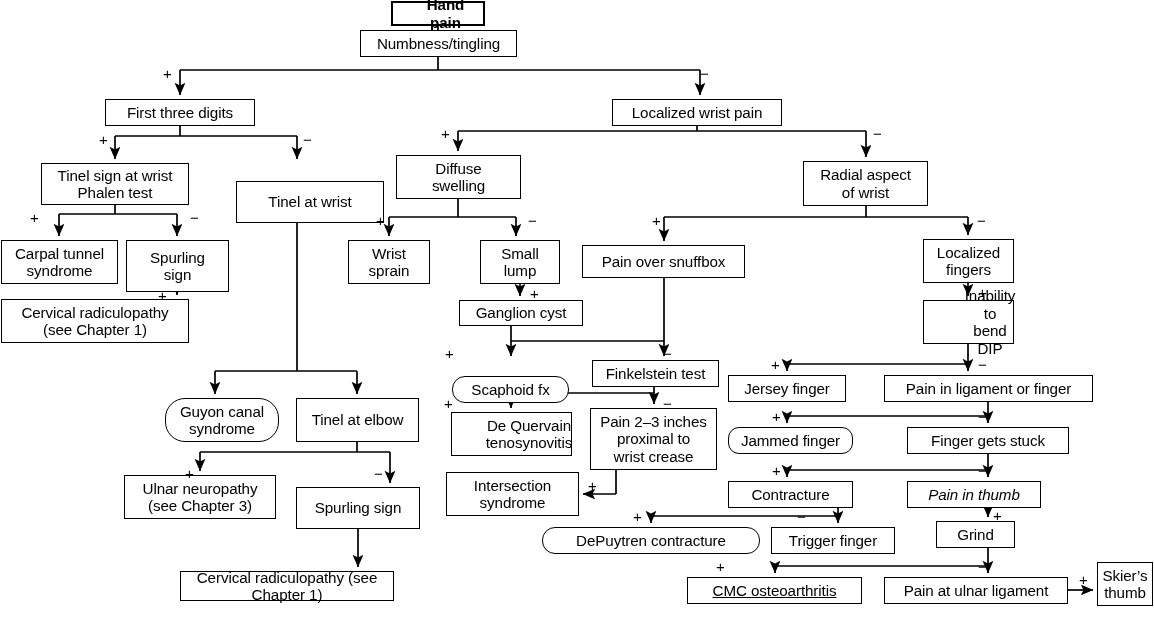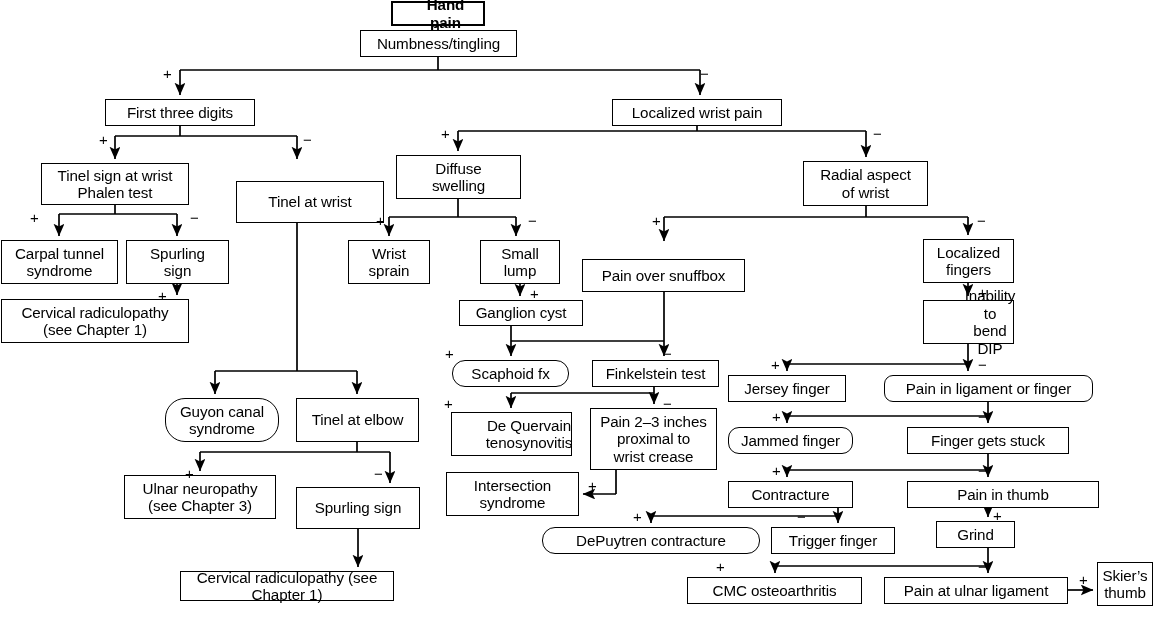--- a/index.html
+++ b/index.html
@@ -161,60 +161,60 @@
       <div class="node" style="left: 612px; top: 99px; width: 170px; height: 27px;">Localized wrist pain</div>
       <div class="node" style="left: 41px; top: 163px; width: 148px; height: 42px;">Tinel sign at wrist
 Phalen test</div>
       <div class="node" style="left: 236px; top: 181px; width: 148px; height: 42px;">Tinel at wrist</div>
       <div class="node" style="left: 396px; top: 155px; width: 125px; height: 44px;">Diffuse
 swelling</div>
       <div class="node" style="left: 803px; top: 161px; width: 125px; height: 45px;">Radial aspect
 of wrist</div>
       <div class="node" style="left: 1px; top: 240px; width: 117px; height: 44px;">Carpal tunnel
 syndrome</div>
-      <div class="node" style="left: 126px; top: 240px; width: 103px; height: 44px;">Spurling
+      <div class="node" style="left: 126px; top: 240px; width: 103px; height: 52px;">Spurling
 sign</div>
       <div class="node" style="left: 348px; top: 240px; width: 82px; height: 44px;">Wrist
 sprain</div>
       <div class="node" style="left: 480px; top: 240px; width: 80px; height: 44px;">Small
 lump</div>
-      <div class="node" style="left: 582px; top: 259px; width: 163px; height: 33px;">Pain over snuffbox</div>
+      <div class="node" style="left: 582px; top: 245px; width: 163px; height: 33px;">Pain over snuffbox</div>
       <div class="node" style="left: 923px; top: 239px; width: 91px; height: 44px;">Localized
 fingers</div>
       <div class="node" style="left: 1px; top: 299px; width: 188px; height: 44px;">Cervical radiculopathy
 (see Chapter 1)</div>
       <div class="node" style="left: 459px; top: 300px; width: 124px; height: 26px;">Ganglion cyst</div>
       <div class="node" style="left: 923px; top: 300px; width: 91px; height: 44px; padding-left: 48px;">Inability to
 bend DIP</div>
-      <div class="node" style="left: 452px; top: 360px; width: 117px; height: 27px; border-radius: 13px;">Scaphoid fx</div>
+      <div class="node" style="left: 452px; top: 376px; width: 117px; height: 27px; border-radius: 13px;">Scaphoid fx</div>
       <div class="node" style="left: 592px; top: 360px; width: 127px; height: 27px;">Finkelstein test</div>
       <div class="node" style="left: 728px; top: 375px; width: 118px; height: 27px;">Jersey finger</div>
-      <div class="node" style="left: 884px; top: 375px; width: 209px; height: 27px; border-radius: 9px;">Pain in ligament or finger</div>
+      <div class="node" style="left: 884px; top: 375px; width: 209px; height: 27px;">Pain in ligament or finger</div>
       <div class="node" style="left: 165px; top: 398px; width: 114px; height: 44px; border-radius: 20px;">Guyon canal
 syndrome</div>
       <div class="node" style="left: 296px; top: 398px; width: 123px; height: 44px;">Tinel at elbow</div>
       <div class="node" style="left: 451px; top: 412px; width: 121px; height: 44px; padding-left: 40px;">De Quervain
 tenosynovitis</div>
       <div class="node" style="left: 590px; top: 408px; width: 127px; height: 62px;">Pain 2–3 inches
 proximal to
 wrist crease</div>
       <div class="node" style="left: 728px; top: 427px; width: 125px; height: 27px; border-radius: 11px;">Jammed finger</div>
       <div class="node" style="left: 907px; top: 427px; width: 162px; height: 27px;">Finger gets stuck</div>
       <div class="node" style="left: 124px; top: 475px; width: 152px; height: 44px;">Ulnar neuropathy
 (see Chapter 3)</div>
       <div class="node" style="left: 296px; top: 487px; width: 124px; height: 42px;">Spurling sign</div>
       <div class="node" style="left: 446px; top: 472px; width: 133px; height: 44px;">Intersection
 syndrome</div>
       <div class="node" style="left: 728px; top: 481px; width: 125px; height: 27px;">Contracture</div>
-      <div class="node" style="left: 907px; top: 481px; width: 192px; height: 27px;">Pain in thumb</div>
+      <div class="node" style="left: 907px; top: 481px; width: 134px; height: 27px; font-style: italic;">Pain in thumb</div>
       <div class="node" style="left: 936px; top: 521px; width: 79px; height: 27px;">Grind</div>
       <div class="node" style="left: 542px; top: 527px; width: 218px; height: 27px; border-radius: 13px;">DePuytren contracture</div>
       <div class="node" style="left: 771px; top: 527px; width: 124px; height: 27px;">Trigger finger</div>
       <div class="node" style="left: 180px; top: 571px; width: 214px; height: 30px;">Cervical radiculopathy (see Chapter 1)</div>
-      <div class="node" style="left: 687px; top: 577px; width: 175px; height: 27px;">CMC osteoarthritis</div>
+      <div class="node" style="left: 687px; top: 577px; width: 175px; height: 27px; text-decoration: underline;">CMC osteoarthritis</div>
       <div class="node" style="left: 884px; top: 577px; width: 184px; height: 27px;">Pain at ulnar ligament</div>
       <div class="node" style="left: 1097px; top: 562px; width: 56px; height: 44px;">Skier’s
 thumb</div>
     </div>
   <div id="signs-layer">
       <span class="sign" style="left: 163px; top: 66px;">+</span>
       <span class="sign" style="left: 700px; top: 66px;">−</span>
       <span class="sign" style="left: 99px; top: 132px;">+</span>
       <span class="sign" style="left: 303px; top: 132px;">−</span>
       <span class="sign" style="left: 441px; top: 126px;">+</span>

